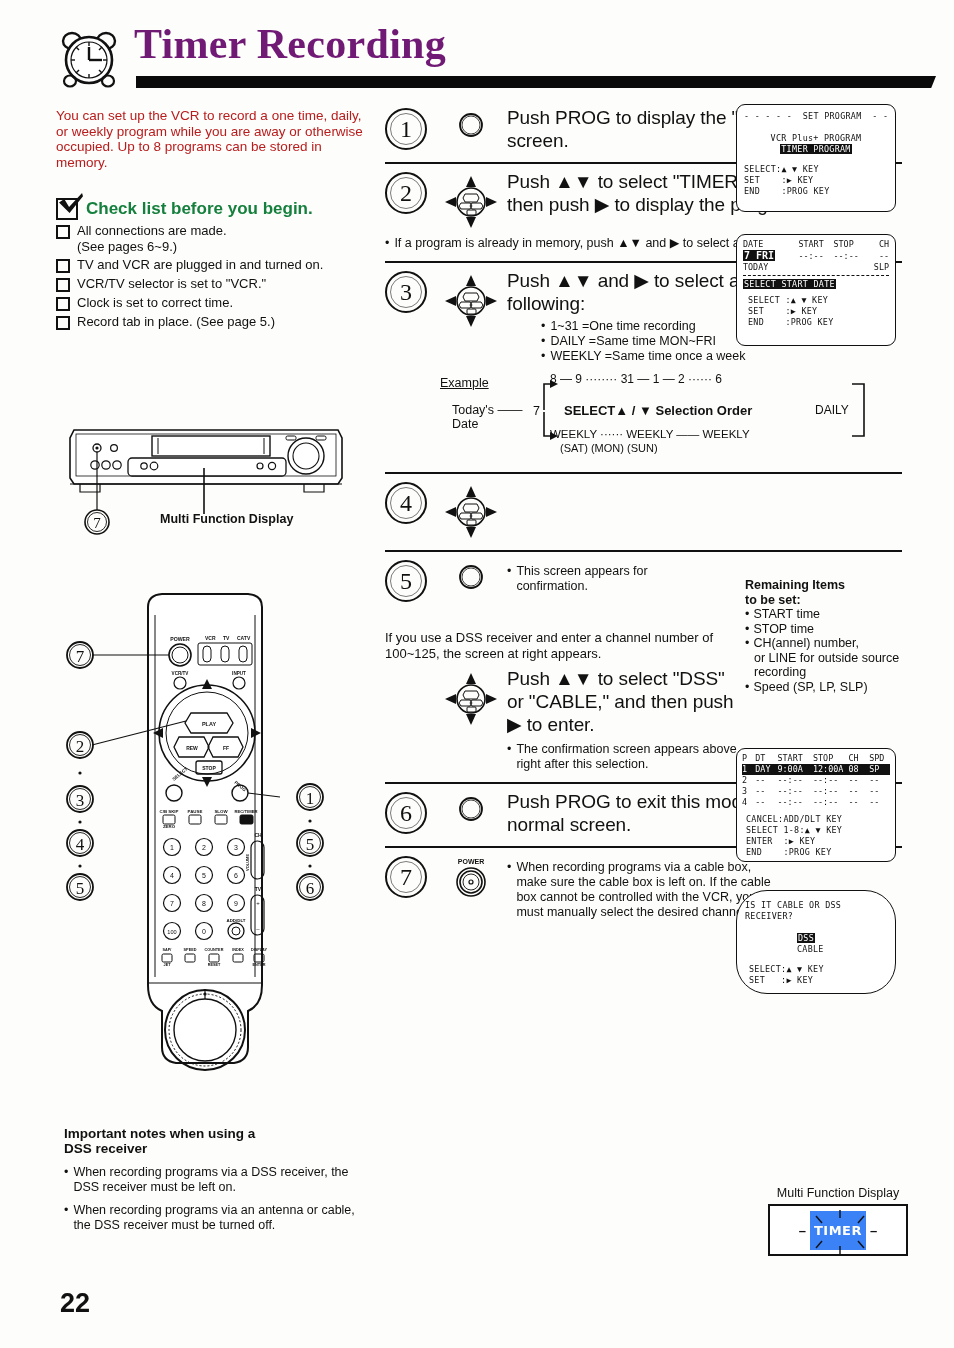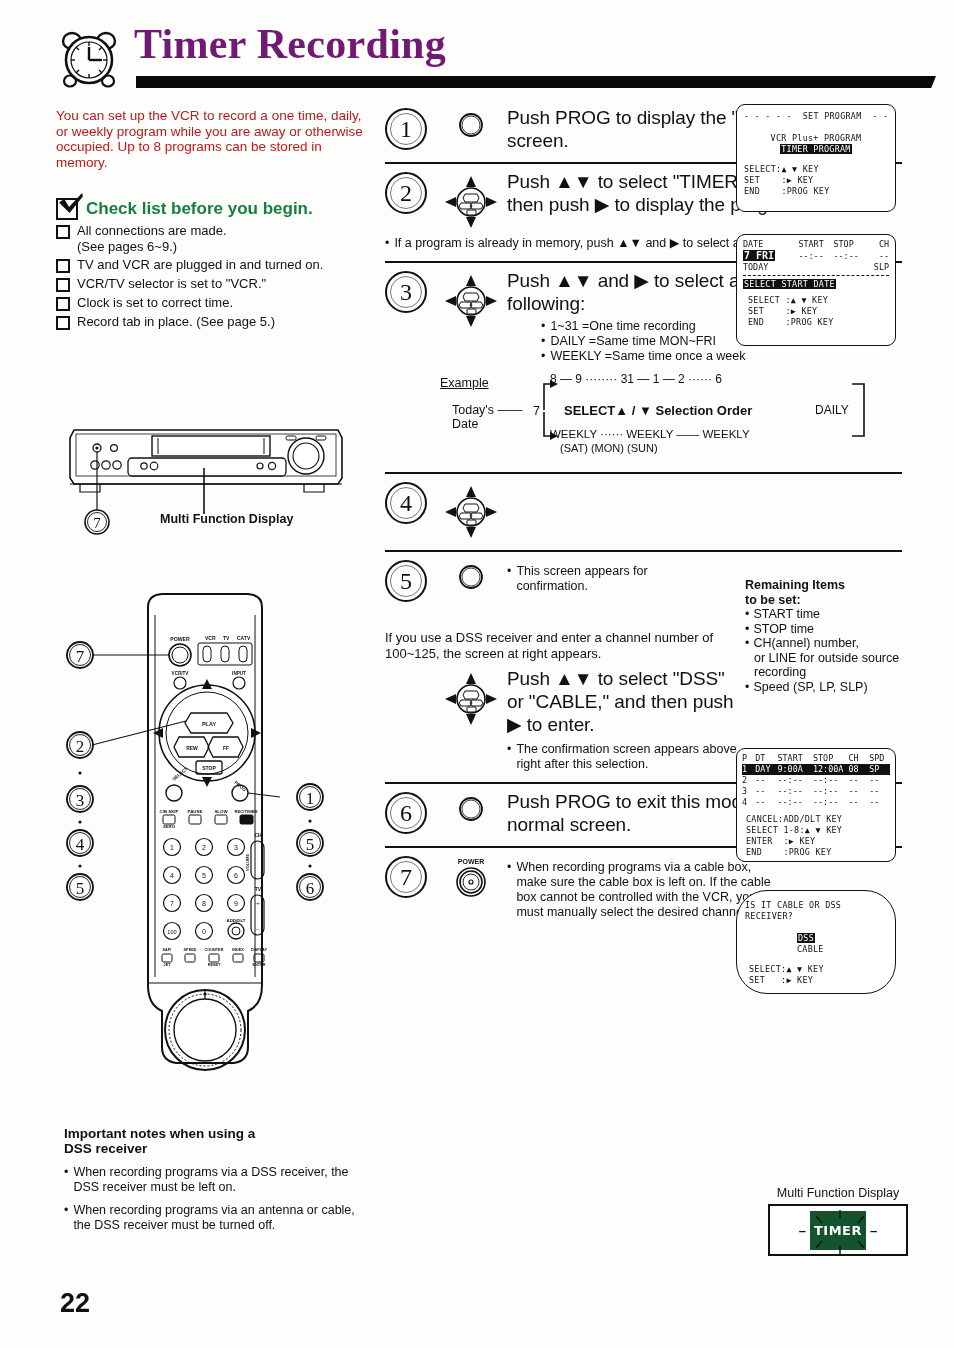--- a/index.html
+++ b/index.html
@@ -150,21 +150,21 @@
   #ex-bot-row2 { position:absolute; left:120px; top:72px; font-size:11px; white-space:nowrap; }
 
   
   #mfd-right { position:absolute; left:768px; top:1186px; width:140px; }
   #mfd-right-label { font-size:12.5px; text-align:center; }
   #mfd-box {
     margin-top:4px; border:2px solid #111; height:52px;
     display:flex; align-items:center; justify-content:center; position:relative; background:#fff;
   }
   #mfd-timer {
-    background:#14532d; color:#fff; font-family:"DejaVu Sans", sans-serif;
+    background:#3b82f6; color:#fff; font-family:"DejaVu Sans", sans-serif;
     font-size:13px; font-weight:700; padding:12px 4px; letter-spacing:0.5px;
   }
   .mfd-dash { font-size:13px; font-weight:700; margin:0 4px; }
 
   
   svg { display:block; }
 </style>
 </head>
 <body>
 

